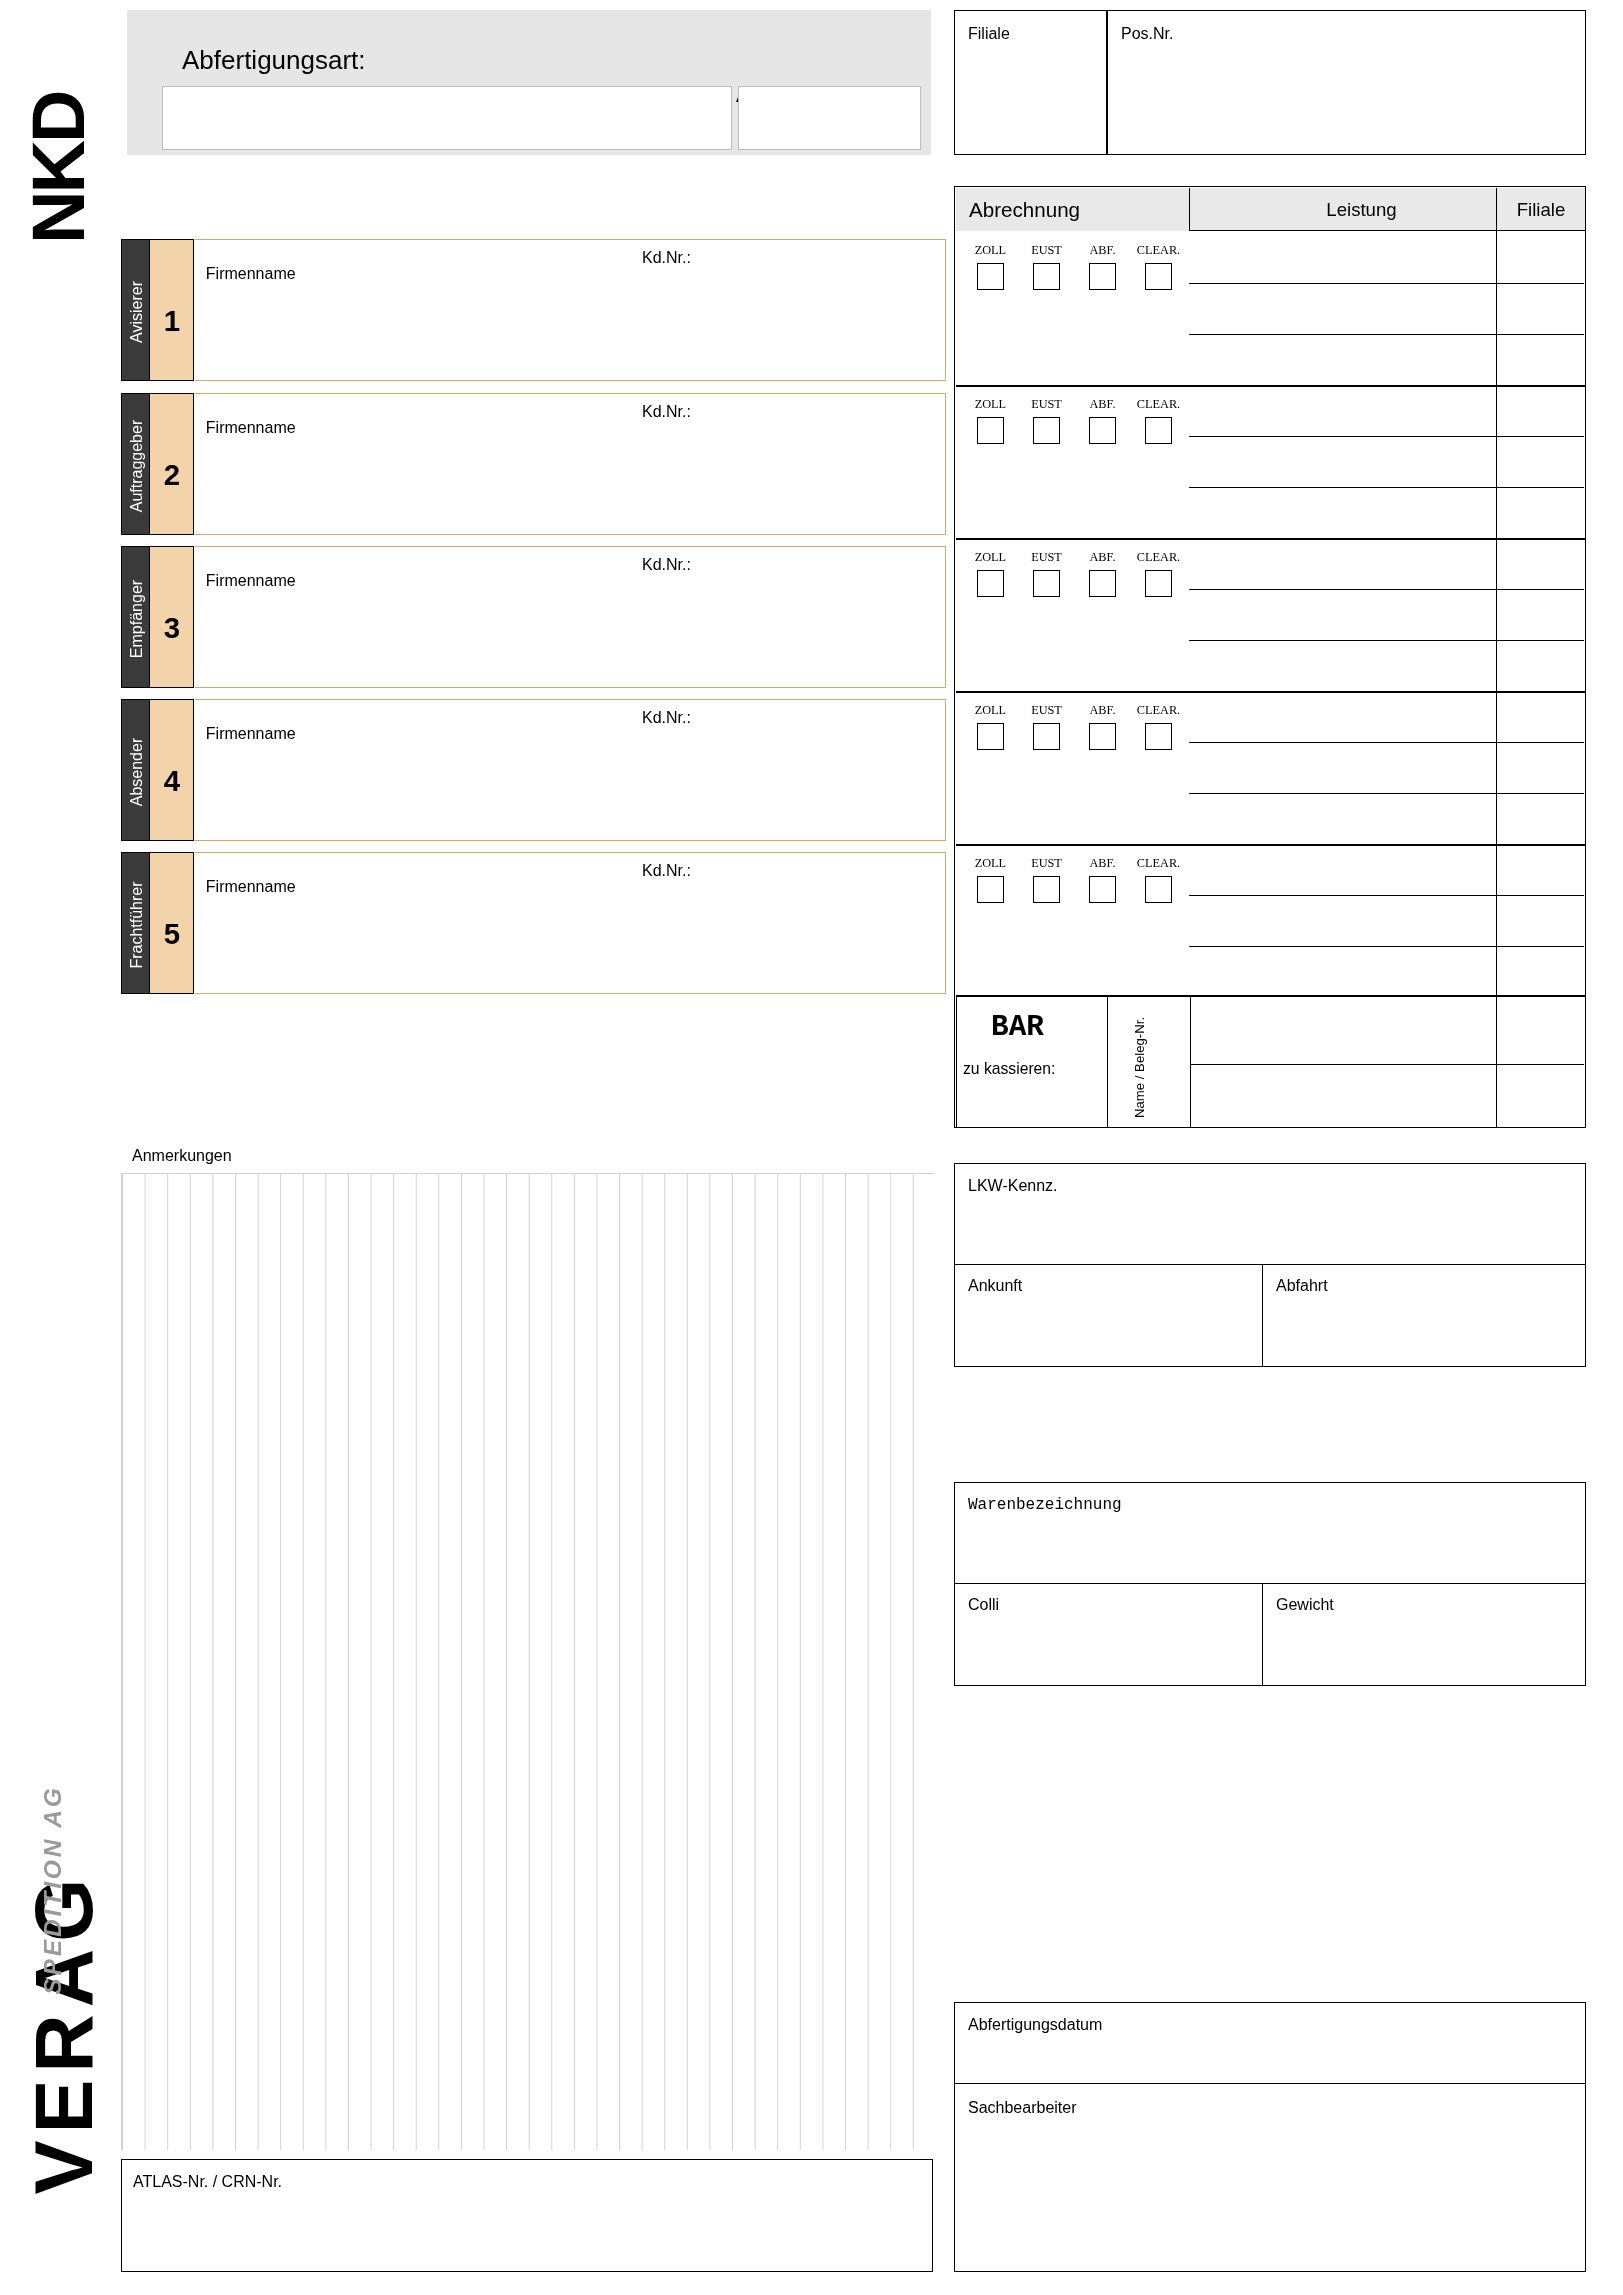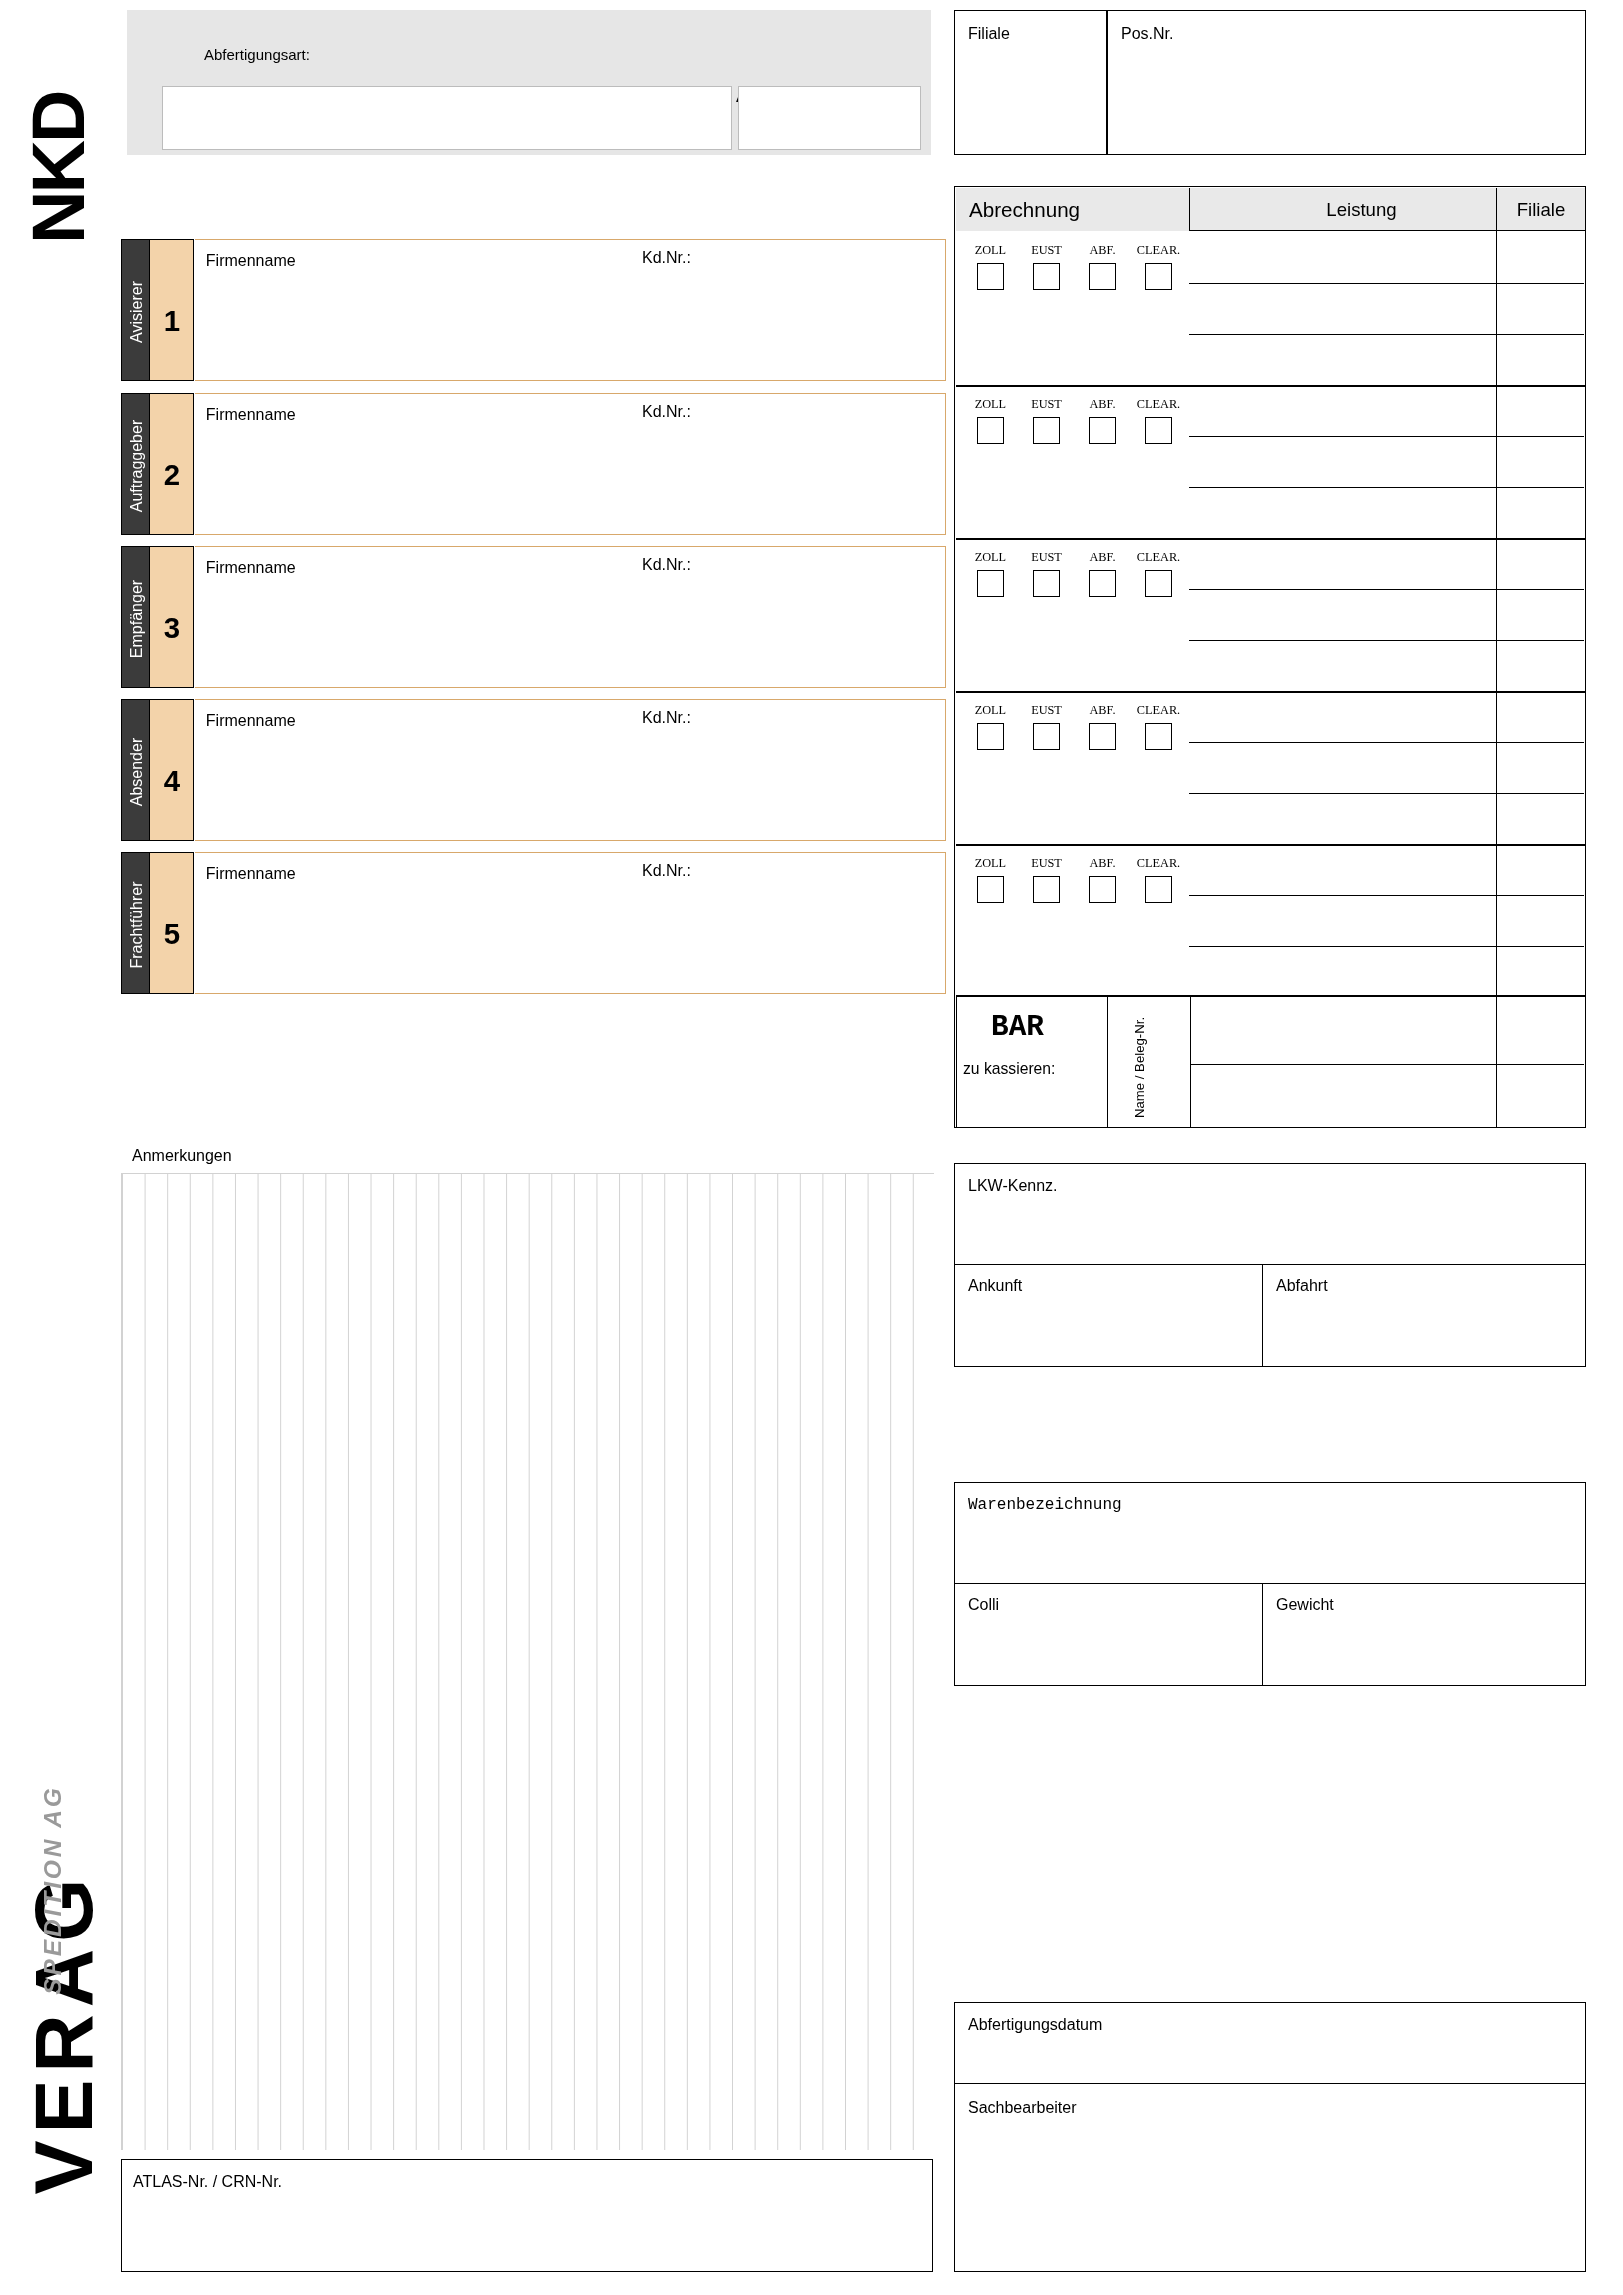--- a/index.html
+++ b/index.html
@@ -94,22 +94,21 @@
     left: 127px;
     top: 9.8px;
     width: 804px;
     height: 145px;
     background: #e6e6e6;
   }
   #abfertigungsart-label {
     position: absolute;
     left: 182px;
     top: 47px;
-    font-size: 15px;
-    margin-left: 22px;
+    font-size: 26px;
   }
   #anzahl-tarifnr-label {
     position: absolute;
     left: 736px;
     top: 49px;
     font-size: 19.6px;
     margin-top: 37px;
   }
   #abfertigungsart-field {
     position: absolute;
@@ -182,21 +181,21 @@
     box-sizing: border-box;
   }
   .party-num span {
     display: block; text-align: center; font-size: 29.4px; font-weight: bold;
     margin-top: 64px;
   }
   .party-field {
     position: absolute; left: 74px; top: 0; width: 751px; height: 142px;
     border: 1.5px solid #d8a86b; border-left: none; box-sizing: border-box; background: #fff;
   }
-  .party-field .fn { position: absolute; left: 10.8px; top: 12px; font-size: 16px; }
+  .party-field .fn { position: absolute; left: 10.8px; top: 25px; font-size: 16px; }
   .party-field .kd { position: absolute; left: 447px; top: 8.8px; font-size: 16px; }
 
   
   .chk-group { position: absolute; left: 956px; width: 235px; height: 142px; }
   .chk-group .cell { position: absolute; top: 3.9px; width: 55px; }
   .chk-group .cap { display: block; text-align: center; font-size: 12.3px; font-family: Liberation Serif, serif; }
   .chk-group .bx {
     width: 27.5px; height: 27.5px; margin: 4.9px auto 0;
     border: 1.5px solid #000; background: #fff; box-sizing: border-box;
   }

